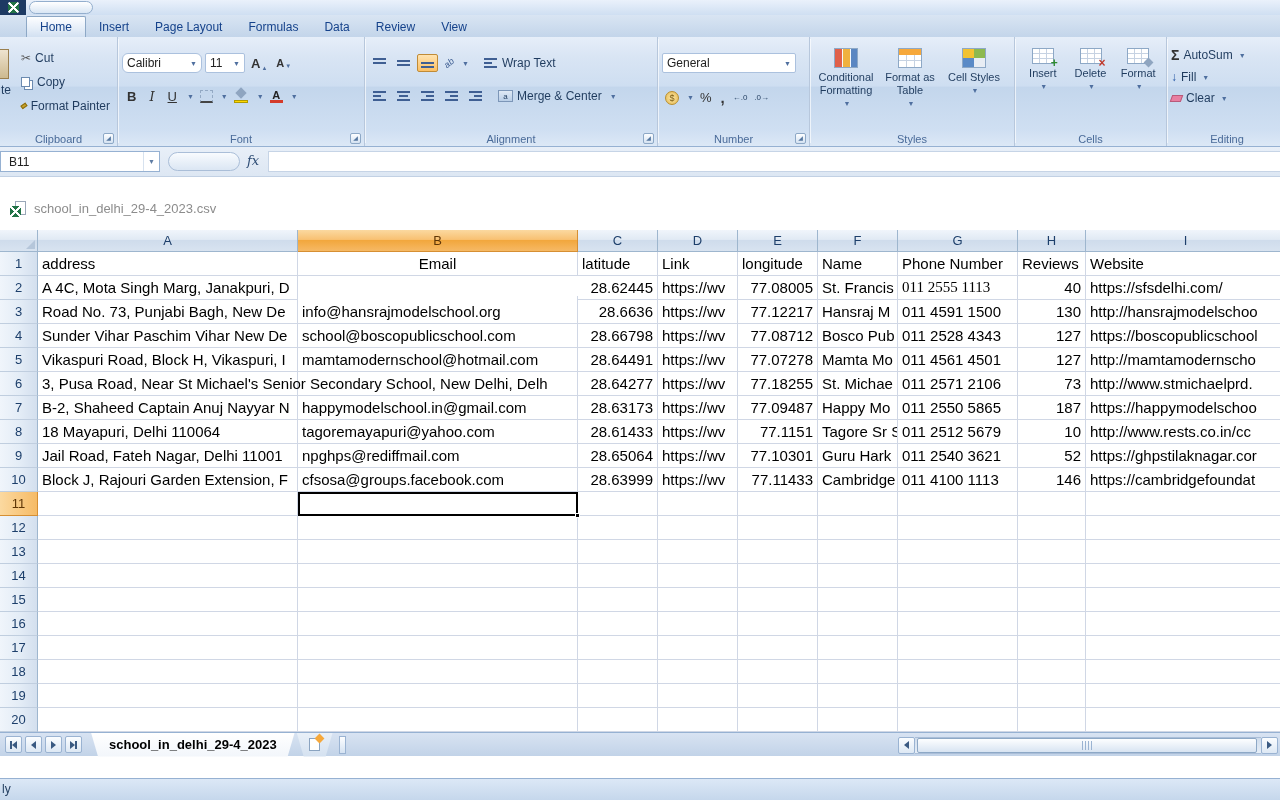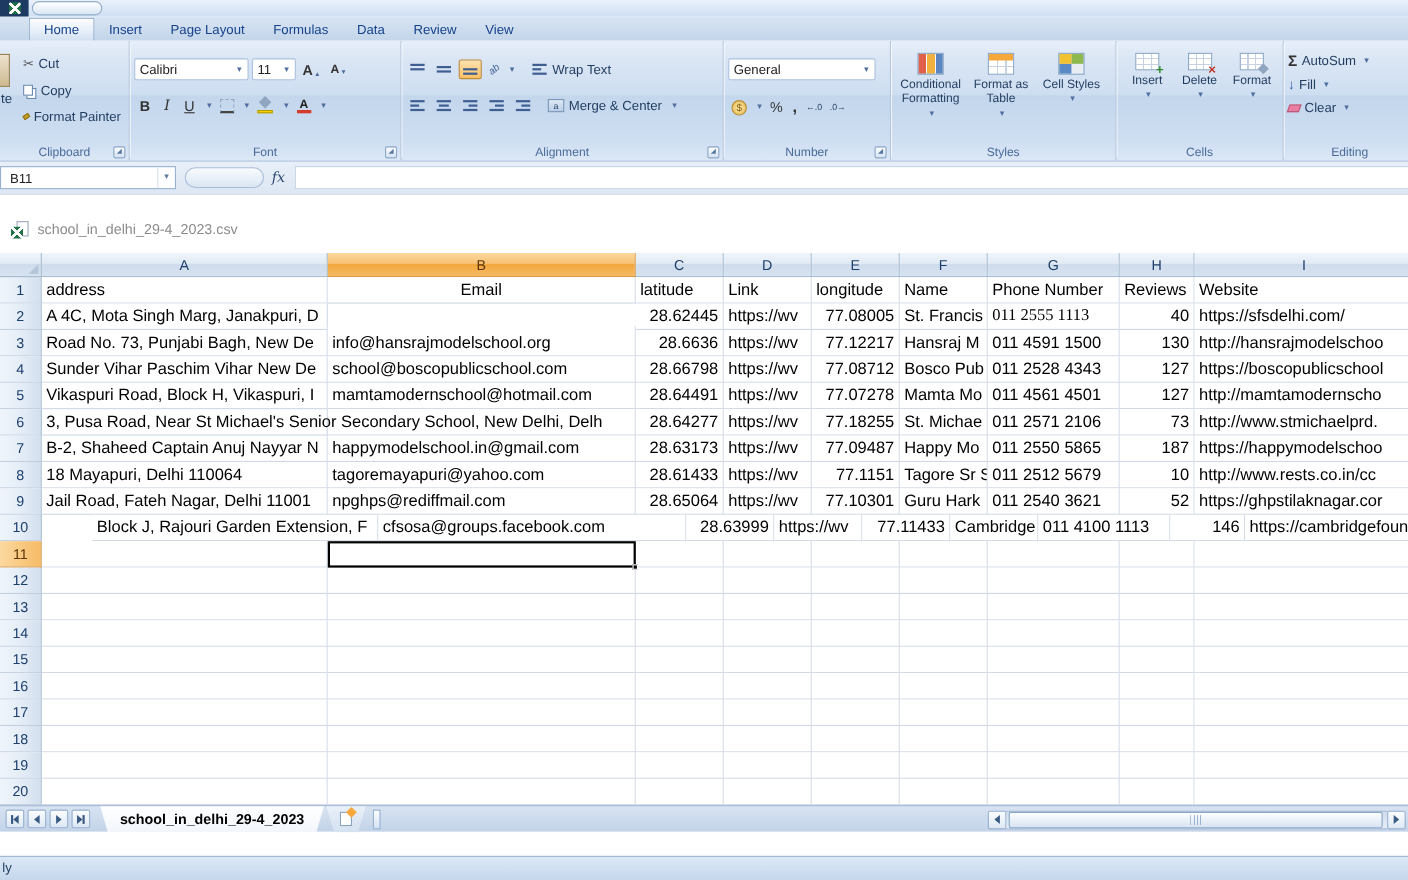--- a/index.html
+++ b/index.html
@@ -43,21 +43,21 @@
   .paste-sliver { position:absolute; left:0; top:12px; width:9px; height:30px;
                   background:linear-gradient(#eee3cf,#cdb98f); border:1px solid #9a7f4e; border-left:none; }
   .paste-part { position:absolute; left:1px; top:46px; font-size:12px; color:#1f3b5e; }
   .clip-col { margin-left:14px; margin-top:8px; display:flex; flex-direction:column; gap:6px; }
   .ic-cut { font-size:12px; color:#555; }
   .ic-copy { width:9px; height:10px; border:1px solid #6b8ab0; background:#fff; box-shadow:3px 3px 0 -1px #fff,3px 3px 0 0 #6b8ab0; margin-right:3px; }
   .ic-brush { width:11px; height:4px; background:#c9a227; border:1px solid #8a6d12; transform:rotate(-35deg); }
 
   
   .g-font { width:247px; }
-  .w92 { width:104px; } .w38 { width:40px; }
+  .w92 { width:80px;border-radius:6px; } .w38 { width:40px; }
   .tbtn { display:inline-flex; align-items:flex-end; padding:1px 3px; font-size:13px; font-weight:bold; color:#333; }
   .tbtn .sm { font-size:6px; margin-left:1px; color:#4f6f9f; }
   .fbtn { display:inline-flex; align-items:center; padding:1px 4px; font-size:13px; color:#333; border:1px solid transparent; border-radius:2px; }
   .fbtn.b { font-weight:bold; }
   .fbtn.i { font-style:italic; font-family:"DejaVu Serif", serif; }
   .fbtn.u { text-decoration:underline; }
   .ic-border { width:13px; height:13px; border:1px dashed #93a9c4; border-bottom:2px solid #444; }
   .ic-fill { position:relative; width:15px; height:14px; }
   .ic-fill .bucket { position:absolute; left:3px; top:0; width:8px; height:8px; background:#8fa5c0; transform:rotate(45deg); }
   .ic-fill .bar { position:absolute; left:0; bottom:0; width:14px; height:3px; background:#ffd800; border:1px solid #b09a00; }
@@ -593,21 +593,21 @@
         <div class="gcell num" style="width: 80px; flex-basis: 80px;">28.65064</div>
         <div class="gcell" style="width: 80px; flex-basis: 80px;">https://wv</div>
         <div class="gcell num" style="width: 80px; flex-basis: 80px;">77.10301</div>
         <div class="gcell" style="width: 80px; flex-basis: 80px;">Guru Hark</div>
         <div class="gcell" style="width: 120px; flex-basis: 120px;">011 2540 3621</div>
         <div class="gcell num" style="width: 68px; flex-basis: 68px;">52</div>
         <div class="gcell" style="width: 200px; flex-basis: 200px;">https://ghpstilaknagar.cor</div>
       </div>
       <div class="grow">
         <div class="grhead">10</div>
-        <div class="gcell" style="width: 260px; flex-basis: 260px; margin-left: 46px;">Block J, Rajouri Garden Extension, F</div>
+        <div class="gcell" style="width: 260px; flex-basis: 260px;">Block J, Rajouri Garden Extension, F</div>
         <div class="gcell" style="width: 280px; flex-basis: 280px;">cfsosa@groups.facebook.com</div>
         <div class="gcell num" style="width: 80px; flex-basis: 80px;">28.63999</div>
         <div class="gcell" style="width: 80px; flex-basis: 80px;">https://wv</div>
         <div class="gcell num" style="width: 80px; flex-basis: 80px;">77.11433</div>
         <div class="gcell" style="width: 80px; flex-basis: 80px;">Cambridge</div>
         <div class="gcell" style="width: 120px; flex-basis: 120px;">011 4100 1113</div>
         <div class="gcell num" style="width: 68px; flex-basis: 68px;">146</div>
         <div class="gcell" style="width: 200px; flex-basis: 200px;">https://cambridgefoundat</div>
       </div>
       <div class="grow">

